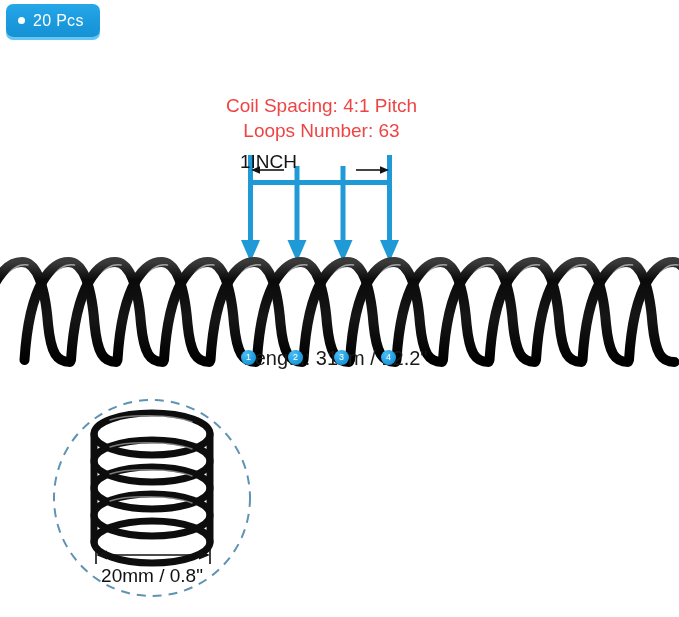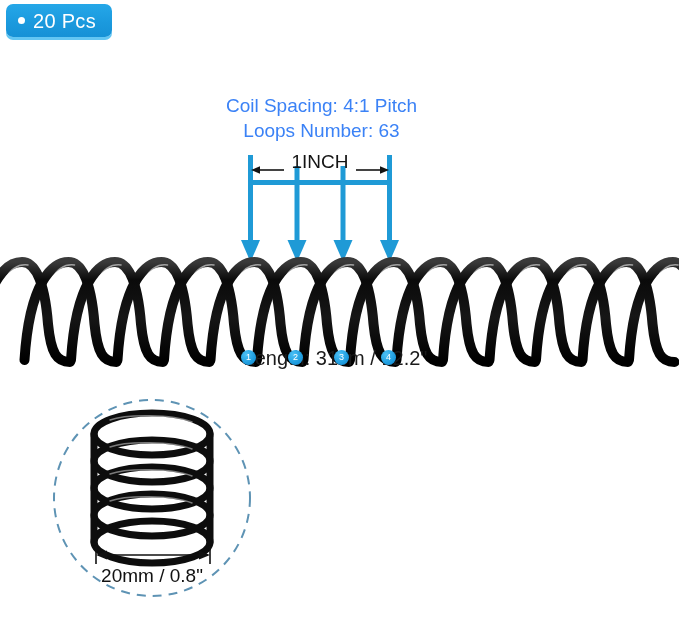--- a/index.html
+++ b/index.html
@@ -36,56 +36,55 @@
   }
   .qty-badge .dot {
     width: 7px;
     height: 7px;
     border-radius: 50%;
     background: #ffffff;
     flex: 0 0 auto;
   }
   .qty-badge .qty-text {
     color: #ffffff;
-    font-size: 20px;
+    font-size: 16px;
     letter-spacing: 0.3px;
     line-height: 1;
     white-space: nowrap;
   }
 
   
   .spec-block {
     position: absolute;
     left: 0;
     top: 93px;
     width: 643px;
     text-align: center;
   }
   .spec-line {
-    color: #3b82f6;
+    color: #ef4444;
     font-size: 19px;
     line-height: 25px;
     white-space: nowrap;
   }
 
   
   .inch-callout {
     position: absolute;
     left: 240px;
     top: 152px;
     width: 160px;
     height: 112px;
   }
   .inch-callout svg { display: block; overflow: visible; }
   .inch-label {
     position: absolute;
     left: 0;
     top: -2px;
     width: 160px;
-    text-align: center;
     font-size: 19px;
     color: #141414;
     line-height: 24px;
     white-space: nowrap;
   }
 
   
   .spring-wrap {
     position: absolute;
     left: 0;

